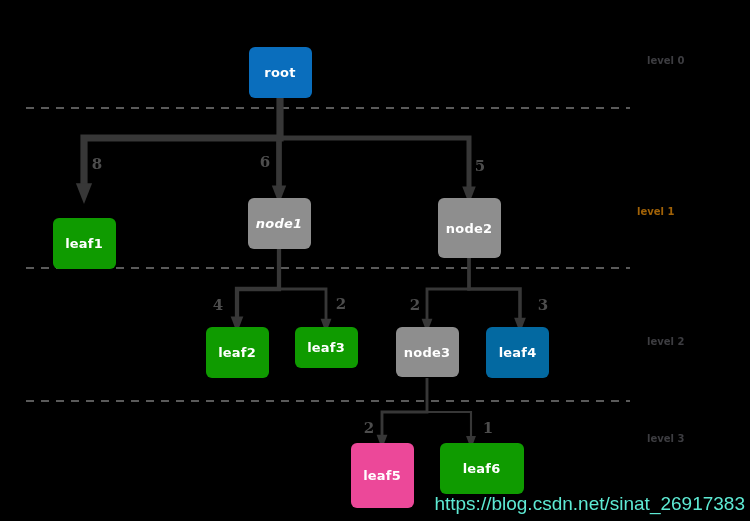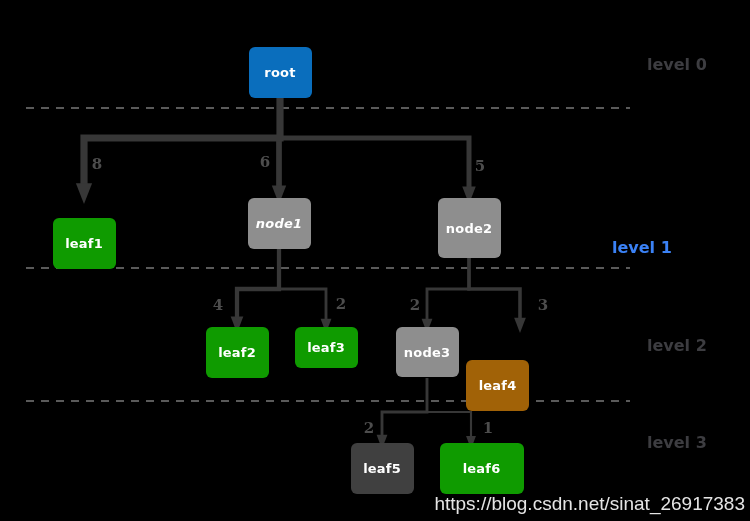--- a/index.html
+++ b/index.html
@@ -2,21 +2,21 @@
 <html><head>
 <meta charset="utf-8">
 <style>
   html,body{margin:0;padding:0;background:#000;}
   .stage{position:relative;width:750px;height:521px;background:#000;overflow:hidden;
          font-family:"DejaVu Sans",sans-serif;}
   #edge-layer{position:absolute;left:0;top:0;}
   .node{position:absolute;width:63px;height:51px;border-radius:6px;
         display:flex;align-items:center;justify-content:center;
         color:#fff;font-weight:bold;font-size:13px;letter-spacing:.2px;}
-  .level-label{position:absolute;font-size:16px;font-weight:bold;white-space:nowrap;}
+  .level-label{position:absolute;font-size:10px;font-weight:bold;white-space:nowrap;}
   .watermark{position:absolute;right:5px;bottom:6px;font-size:19px;
              font-family:"Liberation Sans",sans-serif;}
 </style>
 </head>
 <body>
 
 <div class="stage" style="background: rgb(0, 0, 0);">
   <svg id="edge-layer" width="750" height="521">
       <line x1="26" y1="108" x2="630" y2="108" stroke="#5a5a5a" stroke-width="2" stroke-dasharray="8 7"></line>
       <line x1="26" y1="268" x2="630" y2="268" stroke="#5a5a5a" stroke-width="2" stroke-dasharray="8 7"></line>
@@ -64,30 +64,30 @@
       </div>
       <div class="node" style="left: 205.5px; top: 327px; width: 63px; height: 51px; background: rgb(15, 155, 0); color: rgb(255, 255, 255);">
         <span>leaf2</span>
       </div>
       <div class="node" style="left: 294.5px; top: 327px; width: 63px; height: 41px; background: rgb(15, 155, 0); color: rgb(255, 255, 255);">
         <span>leaf3</span>
       </div>
       <div class="node" style="left: 395.5px; top: 327px; width: 63px; height: 50px; background: rgb(142, 142, 142); color: rgb(255, 255, 255); text-align: right;">
         <span>node3</span>
       </div>
-      <div class="node" style="left: 466px; top: 327px; width: 63px; height: 51px; background: #a16207; color: rgb(255, 255, 255); margin-top: 33px;">
+      <div class="node" style="left: 486px; top: 327px; width: 63px; height: 51px; background: #0369a1; color: rgb(255, 255, 255);">
         <span>leaf4</span>
       </div>
-      <div class="node" style="left: 350.5px; top: 443px; width: 63px; height: 51px; background: #404040; color: rgb(255, 255, 255); align-items: center;">
+      <div class="node" style="left: 350.5px; top: 443px; width: 63px; height: 65px; background: #ec4899; color: rgb(255, 255, 255); align-items: center;">
         <span>leaf5</span>
       </div>
       <div class="node" style="left: 439.5px; top: 443px; width: 84px; height: 51px; background: rgb(15, 155, 0); color: rgb(255, 255, 255);">
         <span>leaf6</span>
       </div>
     </div>
   <div id="levels-layer">
       <div class="level-label" style="left: 647px; top: 55px; color: rgb(61, 61, 65);">level 0</div>
-      <div class="level-label" style="left: 612px; top: 206px; color: #3b82f6; margin-top: 32px;">level 1</div>
+      <div class="level-label" style="left: 637px; top: 206px; color: #a16207;">level 1</div>
       <div class="level-label" style="left: 647px; top: 336px; color: rgb(61, 61, 65);">level 2</div>
       <div class="level-label" style="left: 647px; top: 433px; color: rgb(61, 61, 65);">level 3</div>
     </div>
-  <div class="watermark" style="color: #e5e5e5;">https://blog.csdn.net/sinat_26917383</div>
+  <div class="watermark" style="color: #5eead4;">https://blog.csdn.net/sinat_26917383</div>
 </div>
 
 </body></html>

